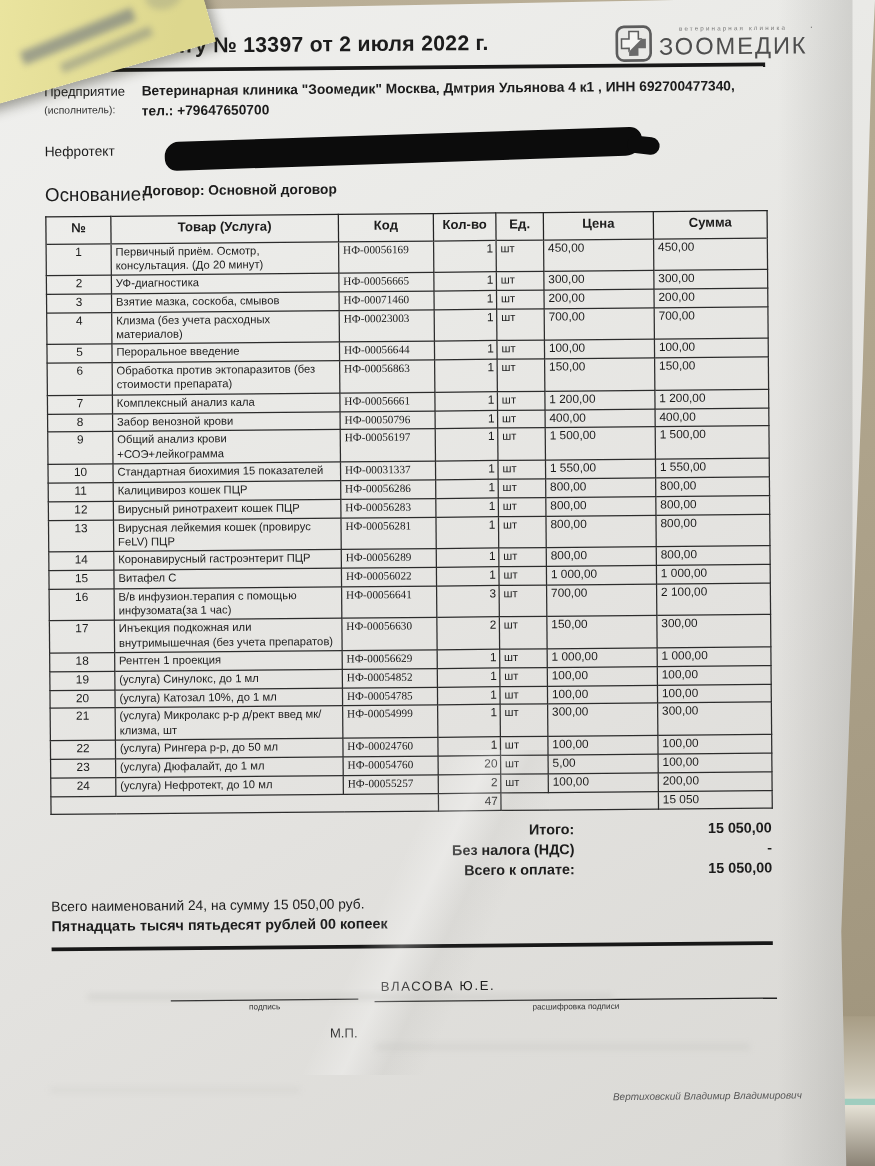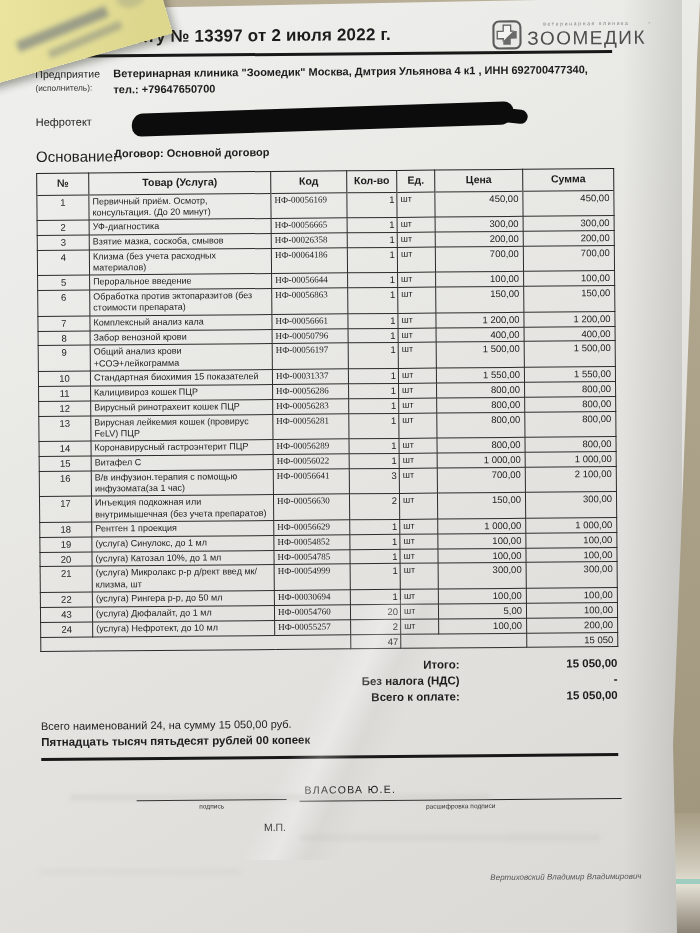--- a/index.html
+++ b/index.html
@@ -56,21 +56,21 @@
 
   
   table{margin-top:8px;border-collapse:collapse;width:577px;table-layout:fixed;border:1.7px solid #161616;}
   th{font-size:10.5px;font-weight:bold;border:1px solid #222;border-bottom:1.5px dotted #222;
     padding:3px 2px 6px;background:transparent;}
   td{border:1px solid #2c2c2c;font-size:9px;padding:1px 3px;vertical-align:top;line-height:1.25;height:11px;}
   .c-num{text-align:center;font-size:9.5px;}
   .c-code{font-size:9px;font-family:Liberation Serif, serif;}
   .c-qty{text-align:right;font-size:9.5px;padding-right:2px;}
   .c-unit{font-size:9px;}
-  .c-price,.c-sum{text-align:right;font-size:9.5px;padding-right:4px;}
+  .c-price,.c-sum{text-align:left;font-size:9.5px;padding-right:4px;}
 
   
   .totals{width:577px;margin-top:10px;}
   .t-line{display:flex;margin:4px 0;}
   .t-label{flex:1;text-align:right;font-weight:bold;font-size:11.5px;}
   .t-value{width:158px;text-align:right;font-weight:bold;font-size:11.5px;}
   .summary{margin-top:14px;font-size:11px;}
   .words{margin-top:4px;font-weight:bold;font-size:11.5px;}
   .rule2{margin-top:10px;}
 
@@ -186,30 +186,30 @@
                 <td class="c-name">УФ-диагностика</td>
                 <td class="c-code">НФ-00056665</td>
                 <td class="c-qty">1</td>
                 <td class="c-unit">шт</td>
                 <td class="c-price">300,00</td>
                 <td class="c-sum">300,00</td>
               </tr>
               <tr>
                 <td class="c-num">3</td>
                 <td class="c-name">Взятие мазка, соскоба, смывов</td>
-                <td class="c-code">НФ-00026358</td>
+                <td class="c-code">НФ-00071460</td>
                 <td class="c-qty">1</td>
                 <td class="c-unit">шт</td>
                 <td class="c-price">200,00</td>
                 <td class="c-sum">200,00</td>
               </tr>
               <tr>
                 <td class="c-num">4</td>
                 <td class="c-name">Клизма (без учета расходных материалов)</td>
-                <td class="c-code">НФ-00064186</td>
+                <td class="c-code">НФ-00023003</td>
                 <td class="c-qty">1</td>
                 <td class="c-unit">шт</td>
                 <td class="c-price">700,00</td>
                 <td class="c-sum">700,00</td>
               </tr>
               <tr>
                 <td class="c-num">5</td>
                 <td class="c-name">Пероральное введение</td>
                 <td class="c-code">НФ-00056644</td>
                 <td class="c-qty">1</td>
@@ -357,28 +357,28 @@
                 <td class="c-name">(услуга) Микролакс р-р д/рект введ мк/клизма, шт</td>
                 <td class="c-code">НФ-00054999</td>
                 <td class="c-qty">1</td>
                 <td class="c-unit">шт</td>
                 <td class="c-price">300,00</td>
                 <td class="c-sum">300,00</td>
               </tr>
               <tr>
                 <td class="c-num">22</td>
                 <td class="c-name">(услуга) Рингера р-р, до 50 мл</td>
-                <td class="c-code">НФ-00030694</td>
+                <td class="c-code">НФ-00024760</td>
                 <td class="c-qty">1</td>
                 <td class="c-unit">шт</td>
                 <td class="c-price">100,00</td>
                 <td class="c-sum">100,00</td>
               </tr>
               <tr>
-                <td class="c-num">43</td>
+                <td class="c-num">23</td>
                 <td class="c-name">(услуга) Дюфалайт, до 1 мл</td>
                 <td class="c-code">НФ-00054760</td>
                 <td class="c-qty">20</td>
                 <td class="c-unit">шт</td>
                 <td class="c-price">5,00</td>
                 <td class="c-sum">100,00</td>
               </tr>
               <tr>
                 <td class="c-num">24</td>
                 <td class="c-name">(услуга) Нефротект, до 10 мл</td>

